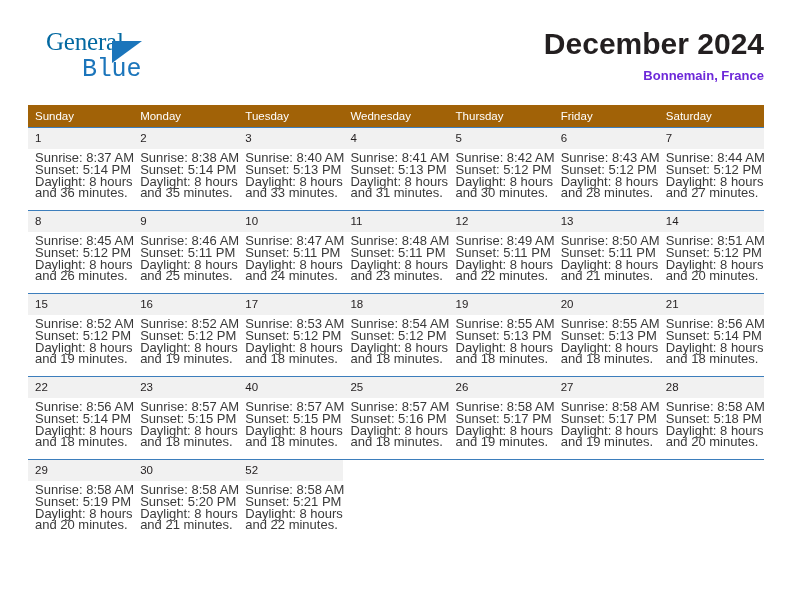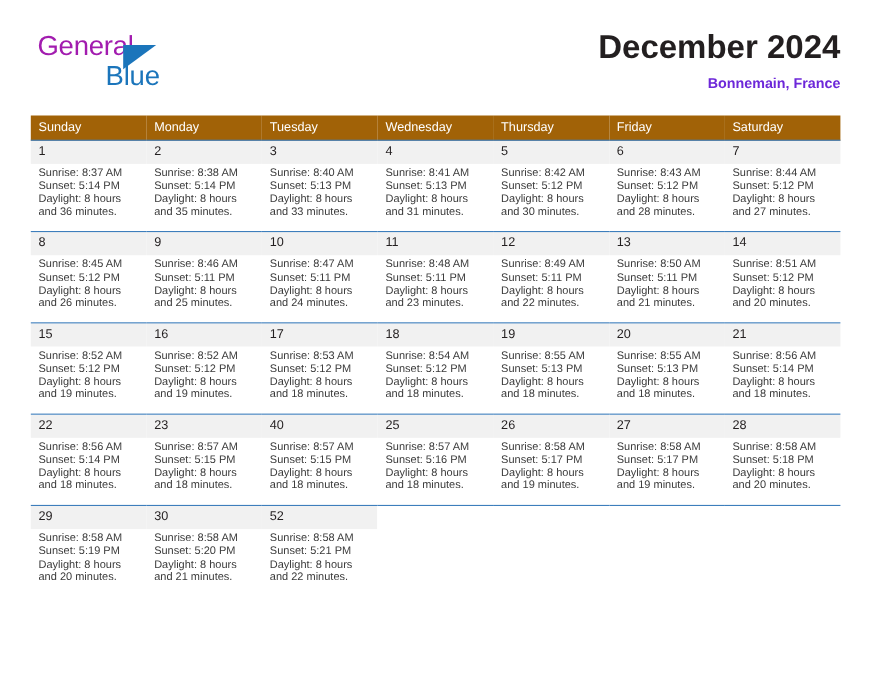--- a/index.html
+++ b/index.html
@@ -31,44 +31,44 @@
   }
   .logo {
     position: absolute;
     left: 6px;
     top: 2px;
     width: 180px;
     height: 62px;
   }
   .logo-general {
     position: absolute;
-    left: 0;
+    left: 12px;
     top: 0;
     font-size: 25px;
     letter-spacing: -0.2px;
-    color: #a21caf;
-    font-family: Liberation Sans, sans-serif;
+    color: #0369a1;
+    font-family: Liberation Serif, serif;
   }
   .logo-tri {
     position: absolute;
     left: 78px;
     top: 13px;
     width: 0;
     height: 0;
     border-left: 30px solid #1b75bb;
     border-bottom: 22px solid transparent;
   }
   .logo-blue {
     position: absolute;
-    left: 62px;
+    left: 48px;
     top: 27px;
     font-size: 25px;
     color: #1b75bb;
     letter-spacing: -0.2px;
-    font-family: Liberation Sans, sans-serif;
+    font-family: Liberation Mono, monospace;
   }
   .title-block {
     position: absolute;
     right: 0;
     top: 0;
     text-align: right;
     font-weight: bold;
   }
   .cal-title {
     font-size: 30px;
@@ -124,21 +124,21 @@
     padding: 4px 0 4px 7px;
     line-height: 13px;
     height: 13px;
   }
   .daynum.empty {
     background: #ffffff;
     color: transparent;
   }
   .detail {
     padding: 3px 6px 0 7px;
-    font-size: 10px;
+    font-size: 13px;
     line-height: 11.8px;
     color: #3a3a3a;
   }
   .detail div {
     white-space: nowrap;
   }
   .cell-empty .detail { visibility: hidden; }
 </style>
 </head>
 <body>

